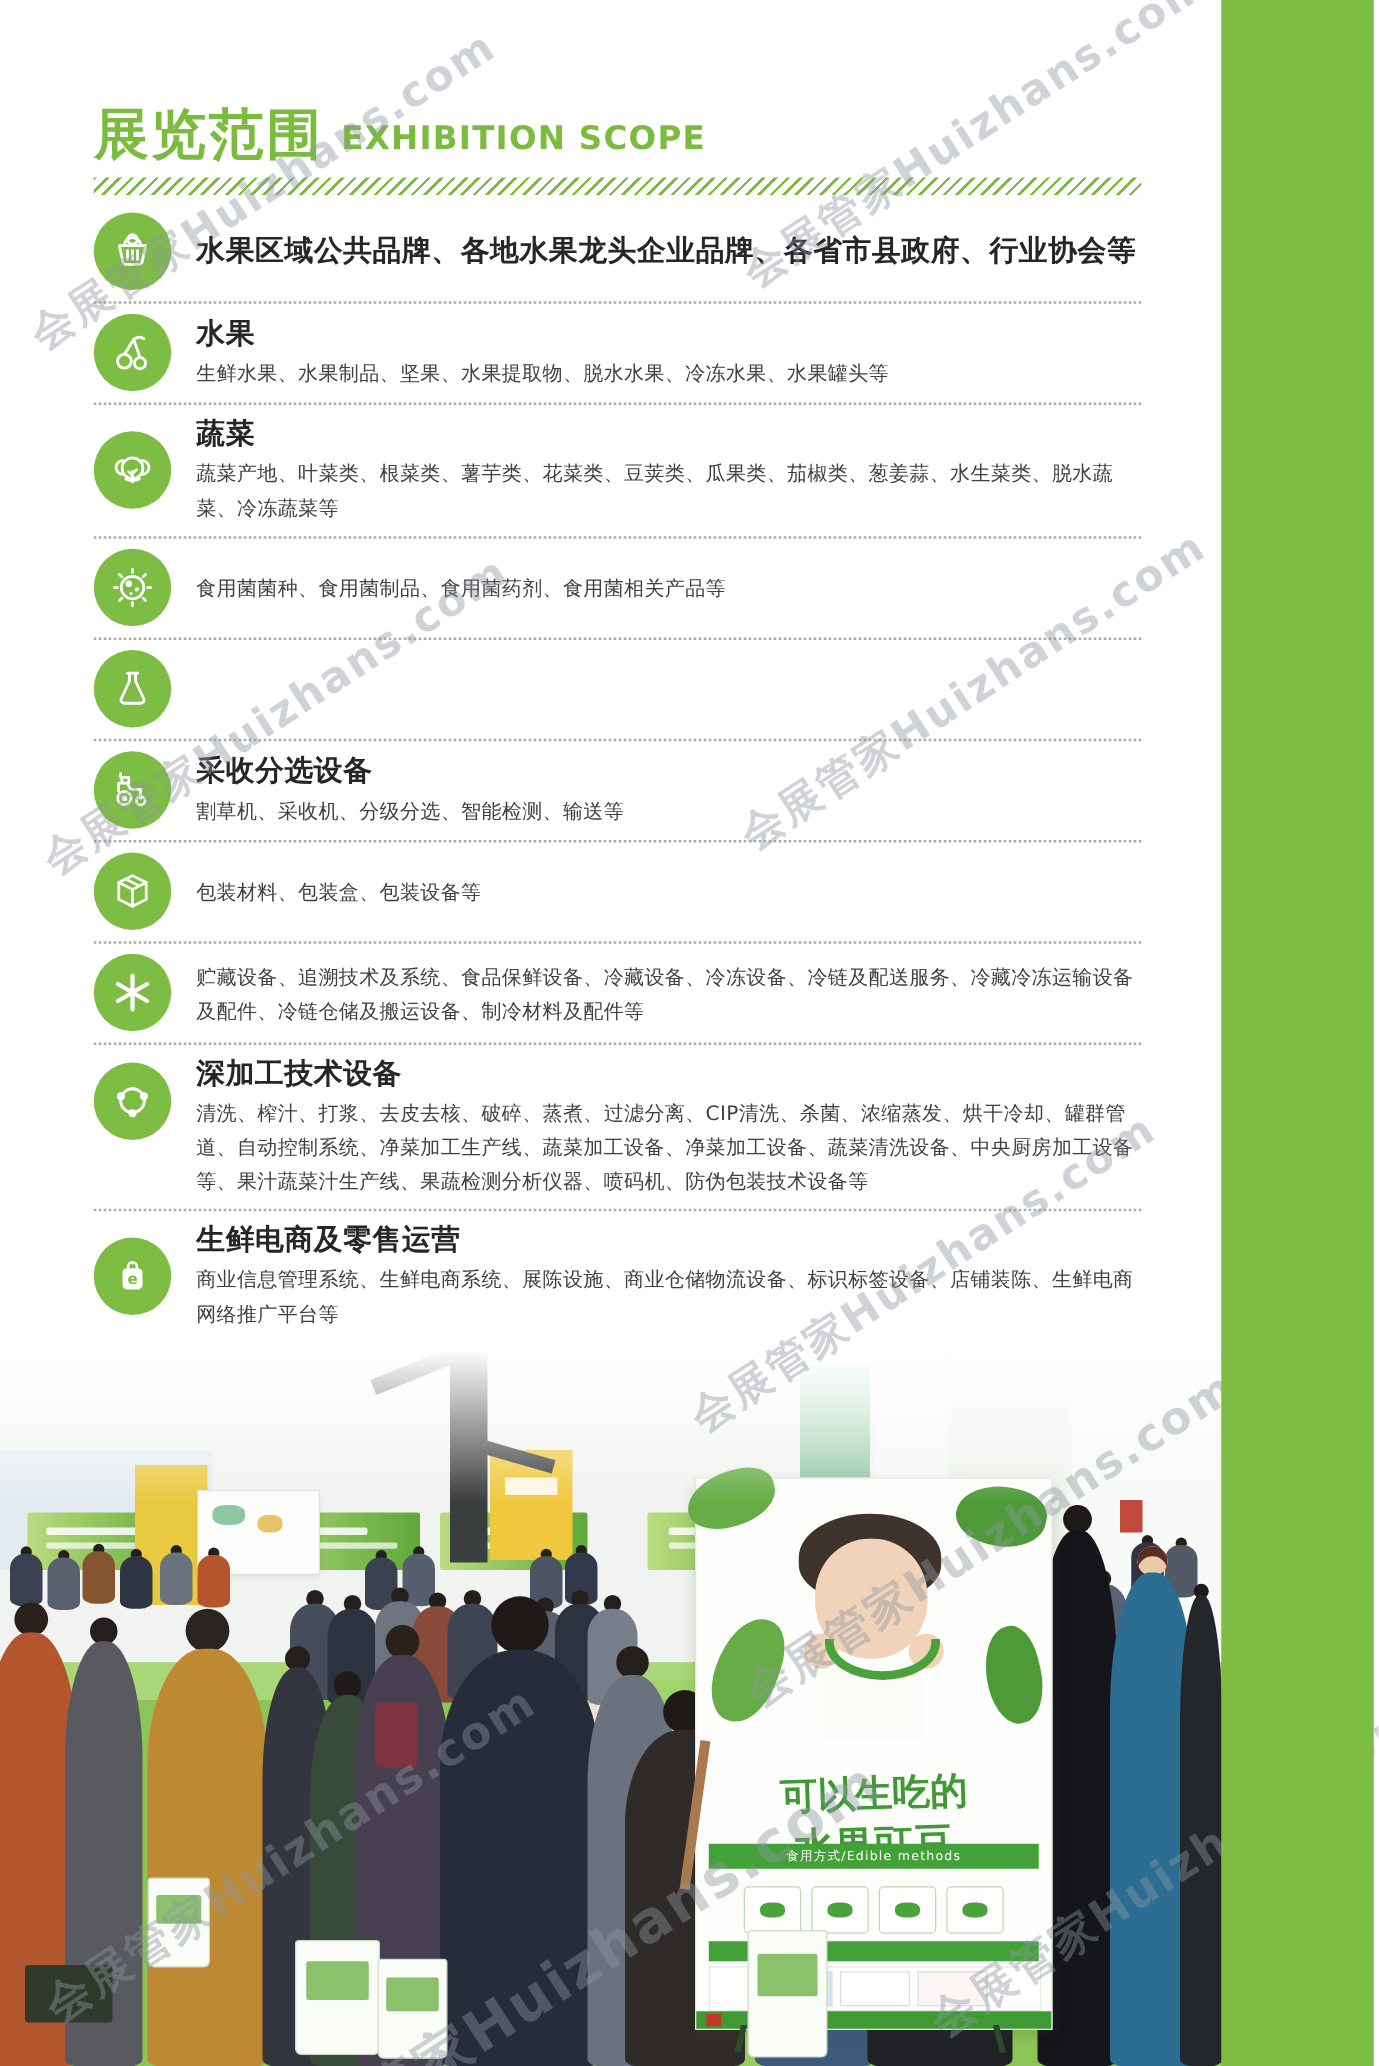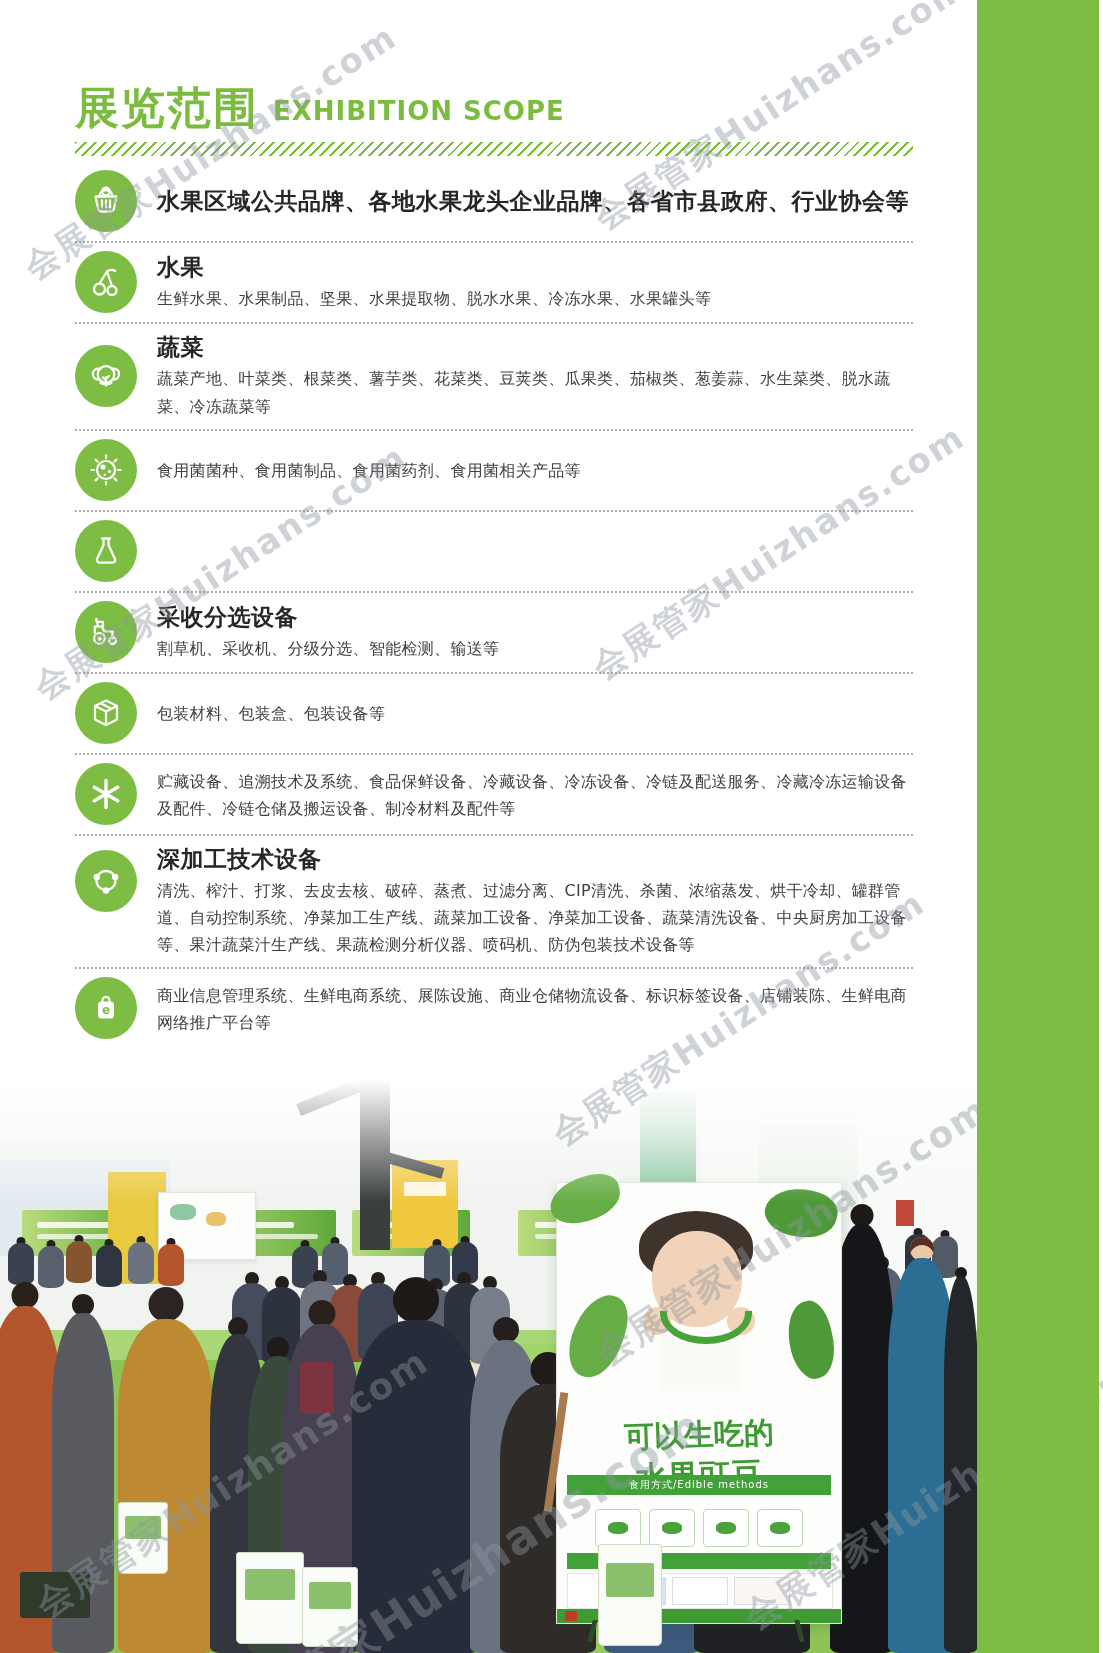--- a/index.html
+++ b/index.html
@@ -472,19 +472,20 @@
       <div class="sec last">
         <div class="badge">
           <svg width="40" height="40" viewBox="0 0 40 40">
             <path d="M16.5 14v-1.8a3.5 3.5 0 0 1 7 0V14" fill="none" stroke="#fff" stroke-width="2"></path>
             <circle cx="20" cy="9.2" r="1.3" fill="#fff"></circle>
             <rect x="12" y="13.5" width="16" height="17" rx="3.5" fill="#fff"></rect>
             <text x="20" y="26" text-anchor="middle" font-size="12" font-weight="bold" fill="#7dbd43" font-family="DejaVu Sans, sans-serif">e</text>
           </svg>
         </div>
         <div class="stxt">
+          <div class="sec-title">生鲜电商及零售运营</div>
           <div class="sec-desc">商业信息管理系统、生鲜电商系统、展陈设施、商业仓储物流设备、标识标签设备、店铺装陈、生鲜电商网络推广平台等</div>
         </div>
       </div>
 
     </div>
   </div>
 </div>
 
 </body></html>

